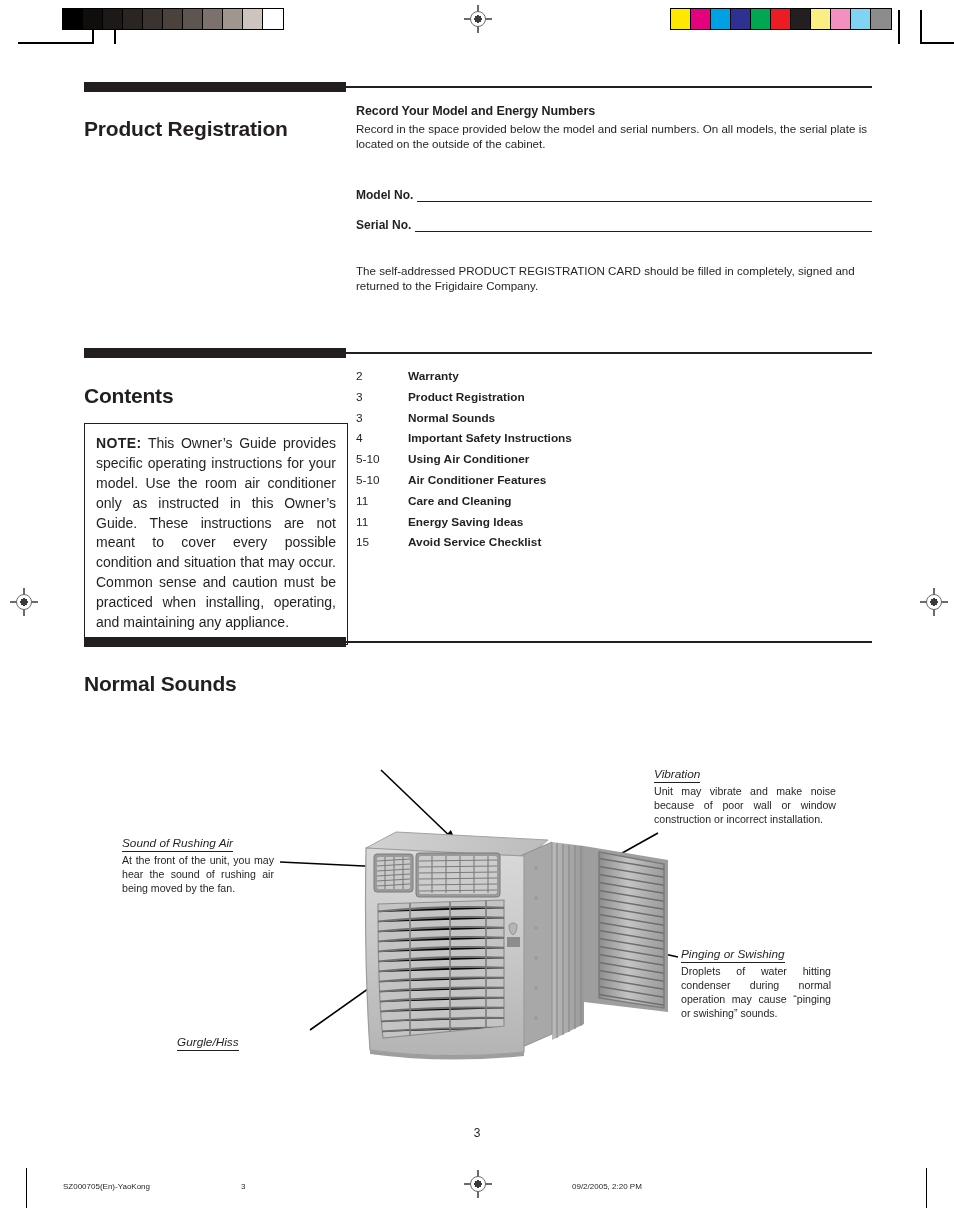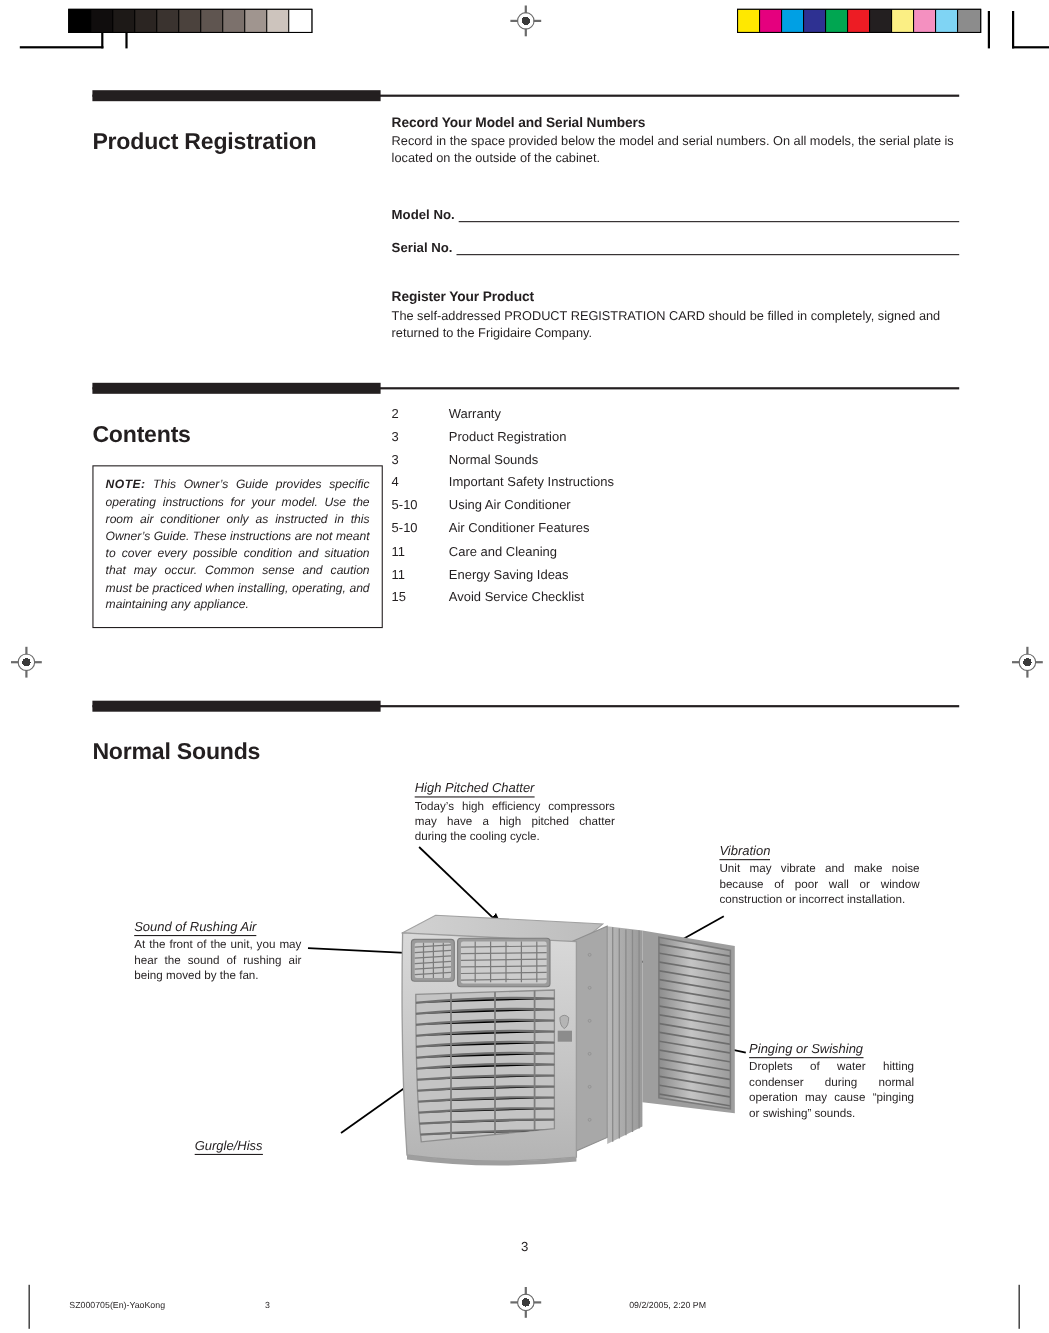--- a/index.html
+++ b/index.html
@@ -66,29 +66,29 @@
   .field-row { position: absolute; left: 356px; width: 516px; display: flex; align-items: flex-end; }
   .field-label { font-size: 12px; font-weight: bold; white-space: nowrap; padding-right: 4px; }
   .field-line { flex: 1; border-bottom: 1.6px solid #231f20; height: 13px; }
 
   
   .note-box {
     position: absolute; left: 84px; top: 423px; width: 264px;
     border: 1.3px solid #231f20; padding: 10px 11px 11px 11px;
   }
   .note-box p {
-    margin: 0; font-size: 11px; line-height: 1.42;
-    text-align: justify; text-justify: inter-word; color: #231f20; font-style: italic;
+    margin: 0; font-size: 14px; line-height: 1.42;
+    text-align: justify; text-justify: inter-word; color: #231f20;
   }
   .note-box b { font-weight: bold; letter-spacing: 0.4px; }
 
   .toc { position: absolute; left: 356px; top: 369px; width: 400px; }
   .toc-row { display: flex; height: 20.8px; align-items: flex-start; font-size: 11.8px; color: #231f20; }
   .toc-page { width: 52px; flex: none; }
-  .toc-label { flex: 1; }
+  .toc-label { flex: 1; font-weight: bold; }
 
   
   .callout { position: absolute; }
   .callout .c-title {
     font-size: 11.8px; font-style: italic; color: #231f20;
     border-bottom: 1.1px solid #231f20; display: inline-block;
     padding-bottom: 0px; margin-bottom: 1px; line-height: 1.18;
   }
   .callout .c-body {
     font-size: 10.6px; line-height: 1.33; color: #231f20;
@@ -174,36 +174,35 @@
 <div class="page">
 
   <div class="rule-wrap" style="left:84px; top:82px; width:788px;">
     <div class="rule-thin"></div>
     <div class="rule-thick" style="width:262px;"></div>
   </div>
 
   <h1 class="sect-title" style="left:84px; top:103px;">Product Registration</h1>
 
   <div class="reg-block">
-    <h2 class="sub-head">Record Your Model and Serial Numbers</h2>
+    <h2 class="sub-head">Record Your Model and Energy Numbers</h2>
     <p class="body-txt">Record in the space provided below the model and serial numbers. On all models, the serial plate is located on the outside of the cabinet.</p>
   </div>
 
   <div class="field-row" style="top:188px;">
     <span class="field-label">Model No.</span>
     <span class="field-line"></span>
   </div>
 
   <div class="field-row" style="top:218px;">
     <span class="field-label">Serial No.</span>
     <span class="field-line"></span>
   </div>
 
   <div class="reg-block2">
-    <h2 class="sub-head">Register Your Product</h2>
     <p class="body-txt">The self-addressed PRODUCT REGISTRATION CARD should be filled in completely, signed and returned to the Frigidaire Company.</p>
   </div>
 
   <div class="rule-wrap" style="left:84px; top:348px; width:788px;">
     <div class="rule-thin"></div>
     <div class="rule-thick" style="width:262px;"></div>
   </div>
 
   <h1 class="sect-title" style="left:84px; top:370px;">Contents</h1>
 
@@ -407,24 +406,20 @@
       <line x1="98" y1="88" x2="98" y2="224"></line>
       <line x1="134" y1="88" x2="134" y2="220"></line>
     </g>
 
     <rect x="155" y="125" width="13" height="10" fill="#8c8c8c"></rect>
     <path d="M157,113 q4,-4 8,0 q0,8 -4,10 q-4,-2 -4,-10 z" fill="#b5b5b5" stroke="#8a8a8a" stroke-width="0.8"></path>
 
     <path d="M18,238 Q92,248 172,240 L172,244 Q92,252 18,242 Z" fill="#9e9e9e"></path>
   </svg>
 
-  <div class="callout" style="left:377px; top:707px; width:182px;">
-    <div class="c-title">High Pitched Chatter</div>
-    <div class="c-body">Today’s high efficiency compressors may have a high pitched chatter during the cooling cycle.</div>
-  </div>
 
   <div class="callout" style="left:654px; top:764px; width:182px;">
     <div class="c-title">Vibration</div>
     <div class="c-body">Unit may vibrate and make noise because of poor wall or window construction or incorrect installation.</div>
   </div>
 
   <div class="callout" style="left:681px; top:944px; width:150px;">
     <div class="c-title">Pinging or Swishing</div>
     <div class="c-body">Droplets of water hitting condenser during normal operation may cause “pinging or swishing” sounds.</div>
   </div>

